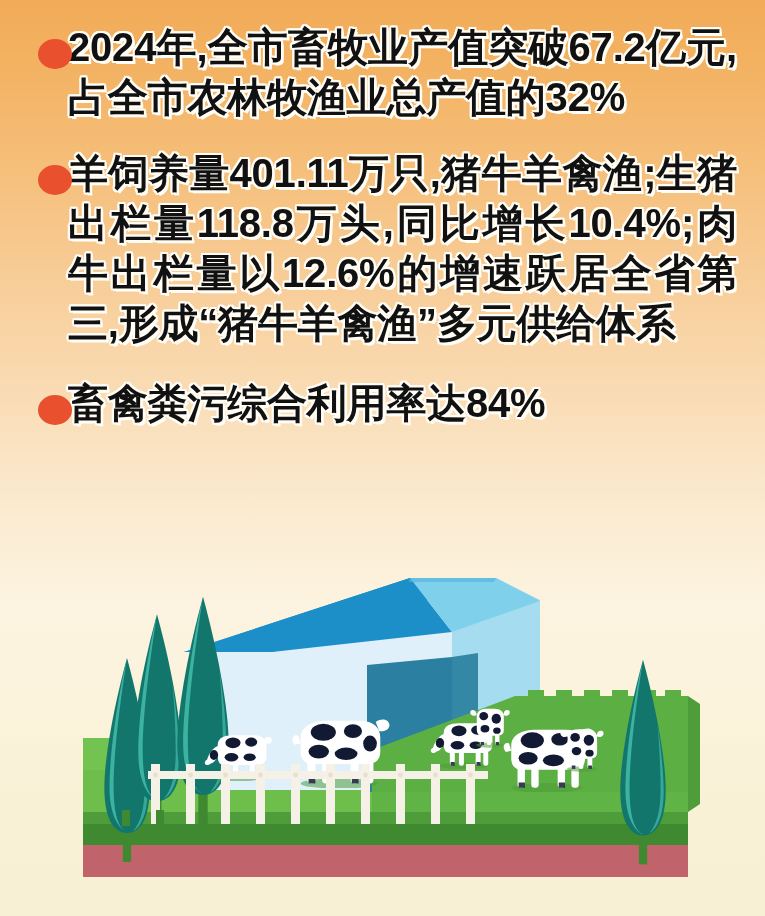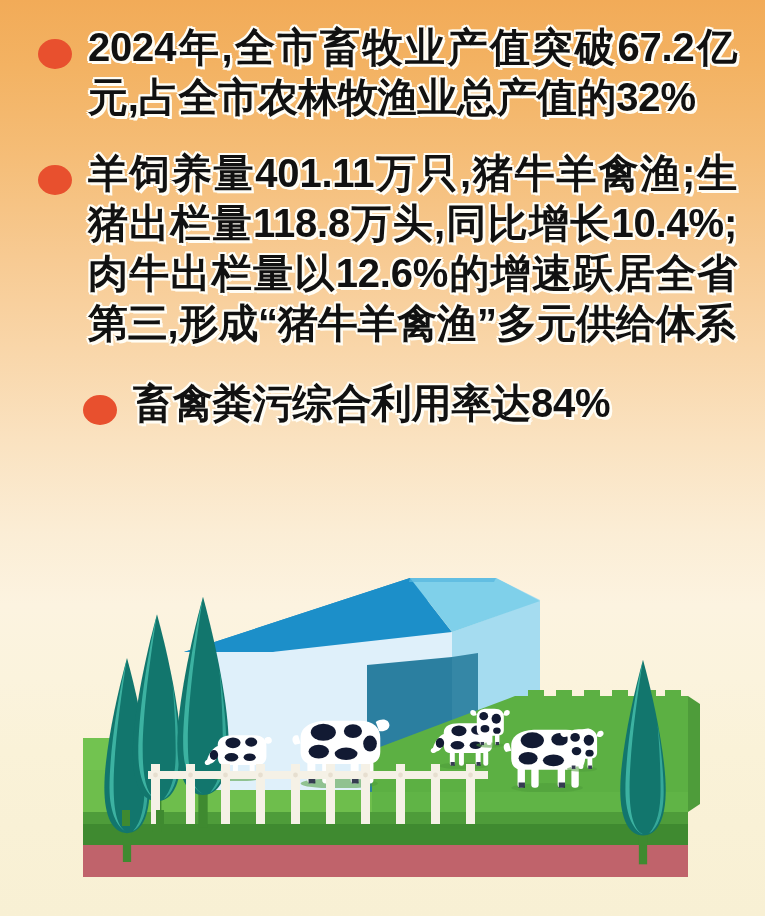--- a/index.html
+++ b/index.html
@@ -34,21 +34,21 @@
     position: absolute;
     left: 0;
     top: 0;
     width: 765px;
     padding-top: 22px;
     box-sizing: border-box;
   }
   .bullet-row {
     position: relative;
     display: block;
-    padding-left: 88px;
+    padding-left: 68px;
     padding-right: 28px;
     margin-bottom: 30px;
   }
   .bullet-dot {
     position: absolute;
     left: 38px;
     top: 17px;
     width: 34px;
     height: 30px;
     border-radius: 50%;
@@ -65,21 +65,21 @@
       2.2px 0 0 #fffdf5, -2.2px 0 0 #fffdf5,
       0 2.2px 0 #fffdf5, 0 -2.2px 0 #fffdf5,
       1.6px 1.6px 0 #fffdf5, -1.6px 1.6px 0 #fffdf5,
       1.6px -1.6px 0 #fffdf5, -1.6px -1.6px 0 #fffdf5,
       2.6px 2.6px 0 #fffdf5;
     text-align: justify;
     text-align-last: left;
   }
   .bullet-row.b1 { margin-bottom: 26px; }
   .bullet-row.b2 { margin-bottom: 30px; }
-  .bullet-row.b3 { margin-bottom: 0; margin-left: 45px; }
+  .bullet-row.b3 { margin-bottom: 0; }
 
   
   .illus {
     position: absolute;
     left: 0;
     top: 560px;
     width: 765px;
     height: 356px;
   }
   .illus svg { display: block; width: 765px; height: 356px; }

